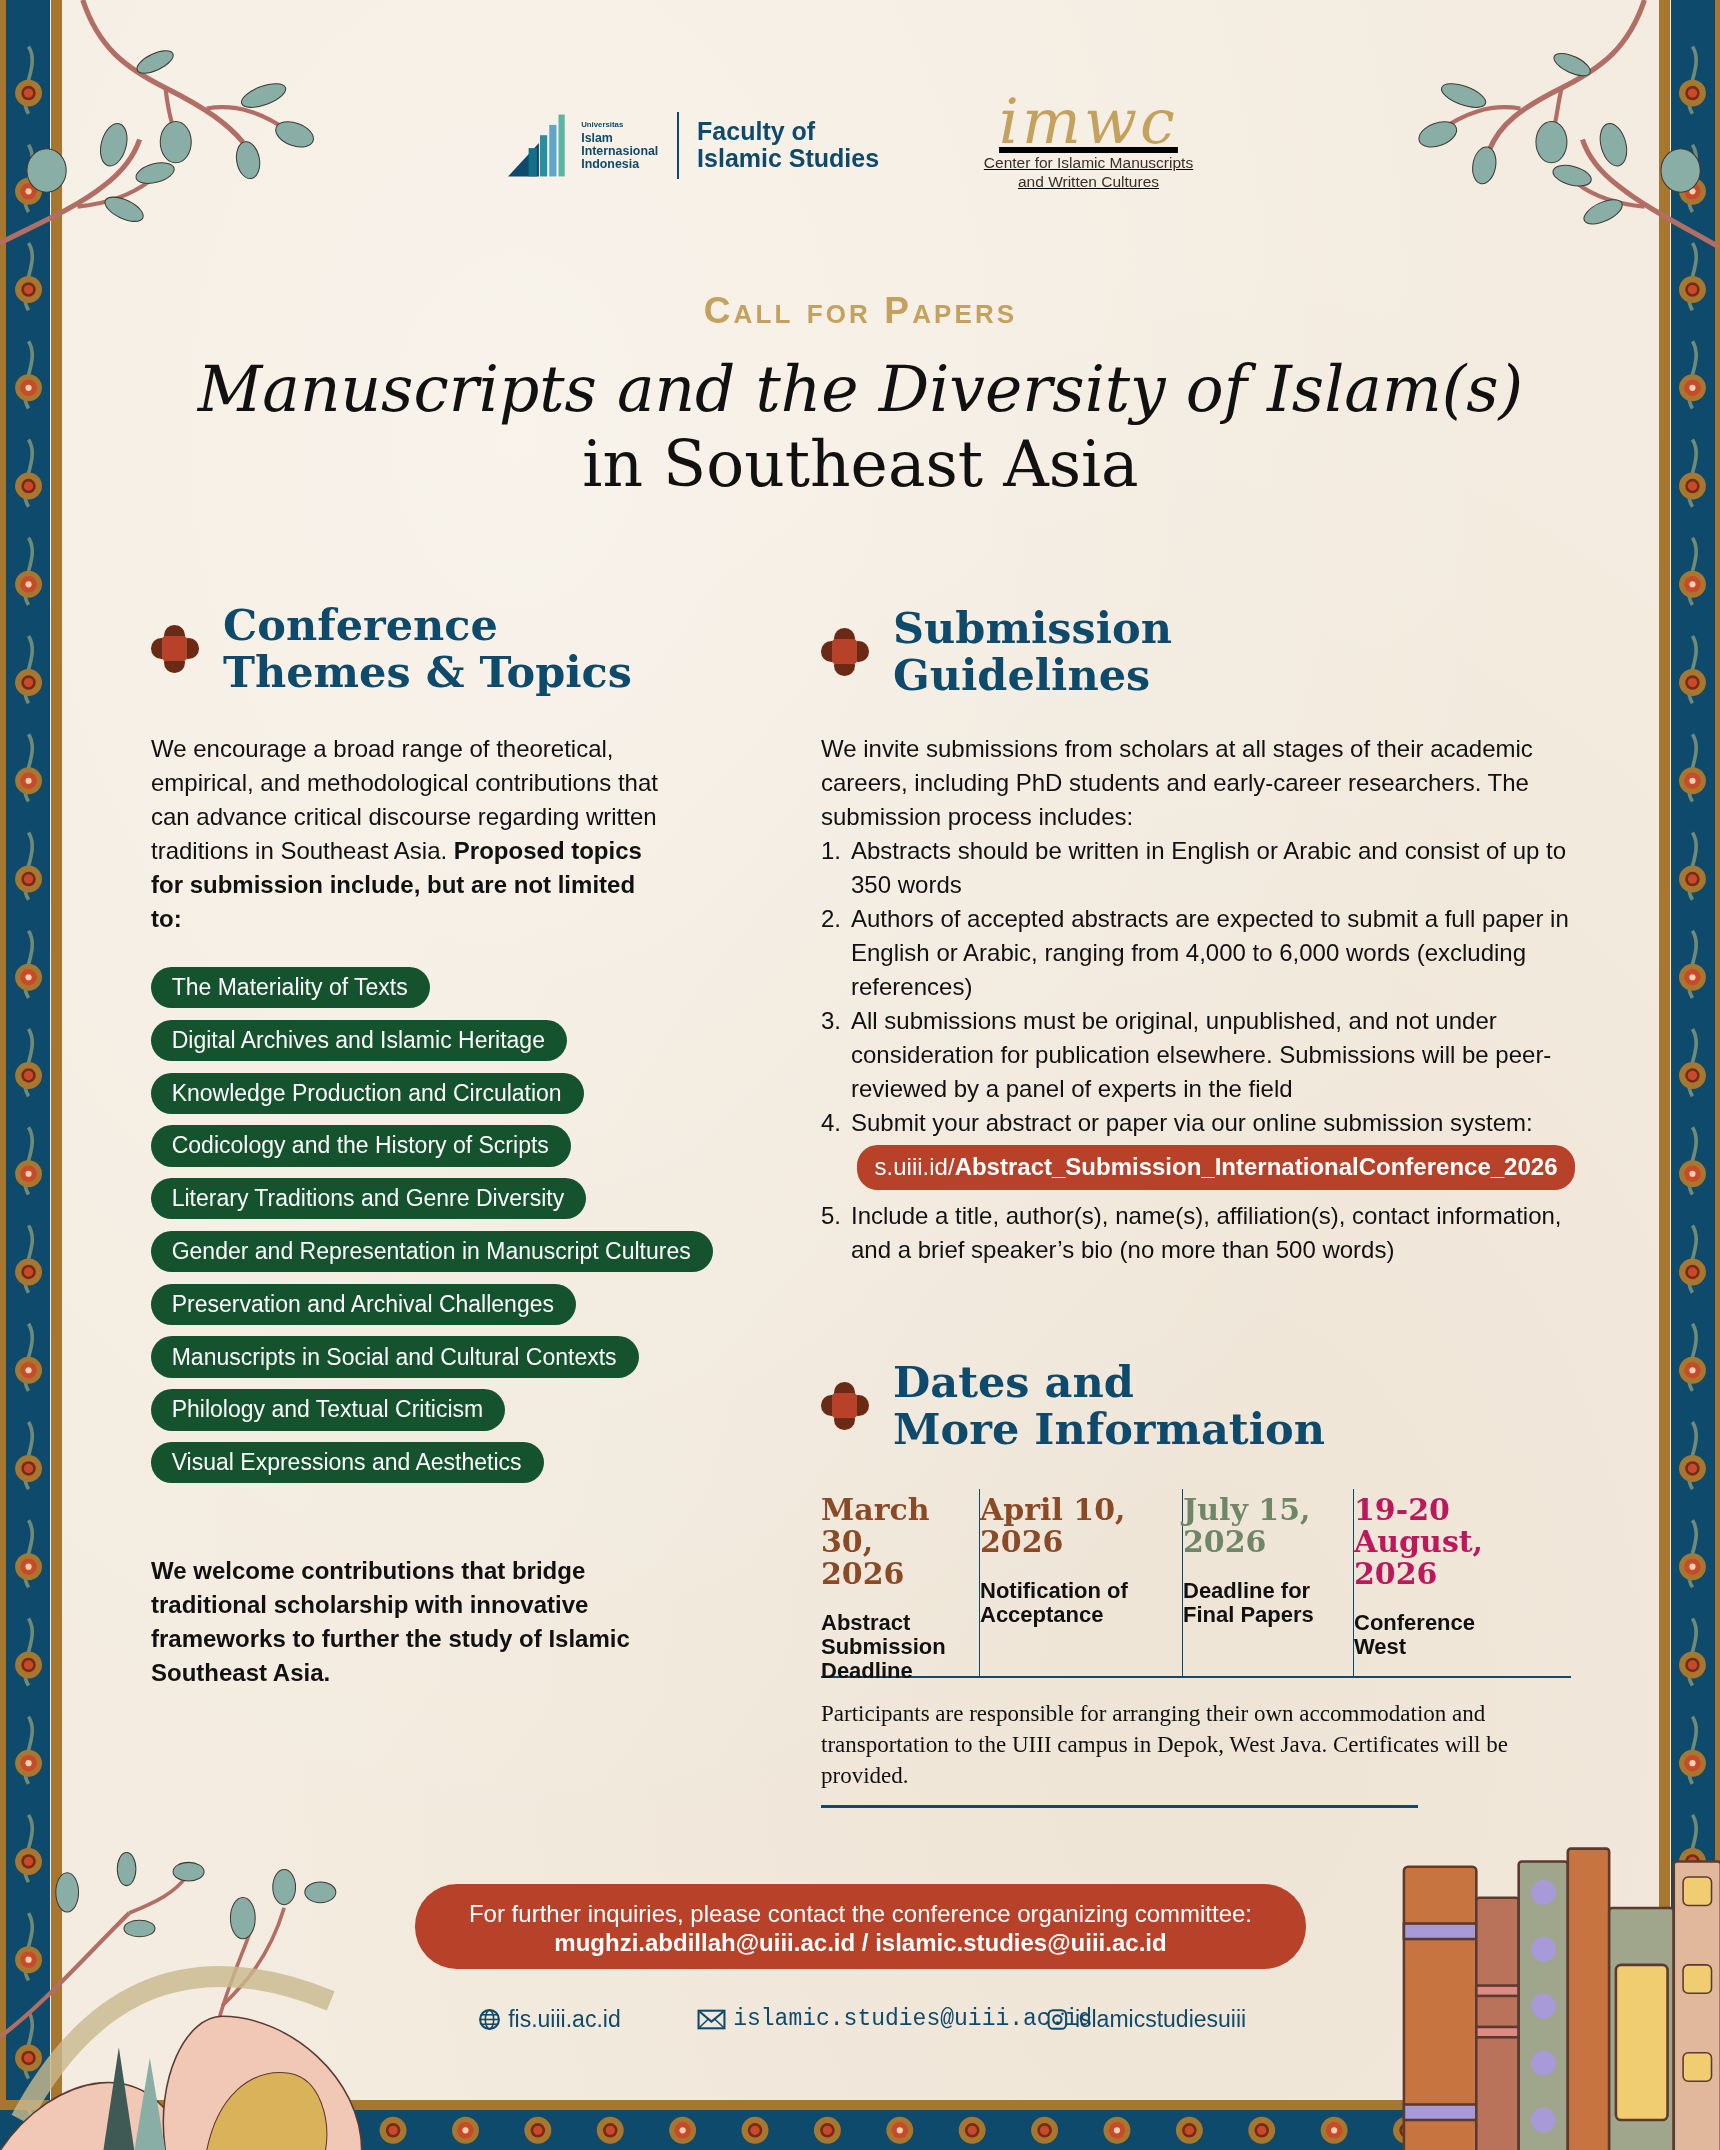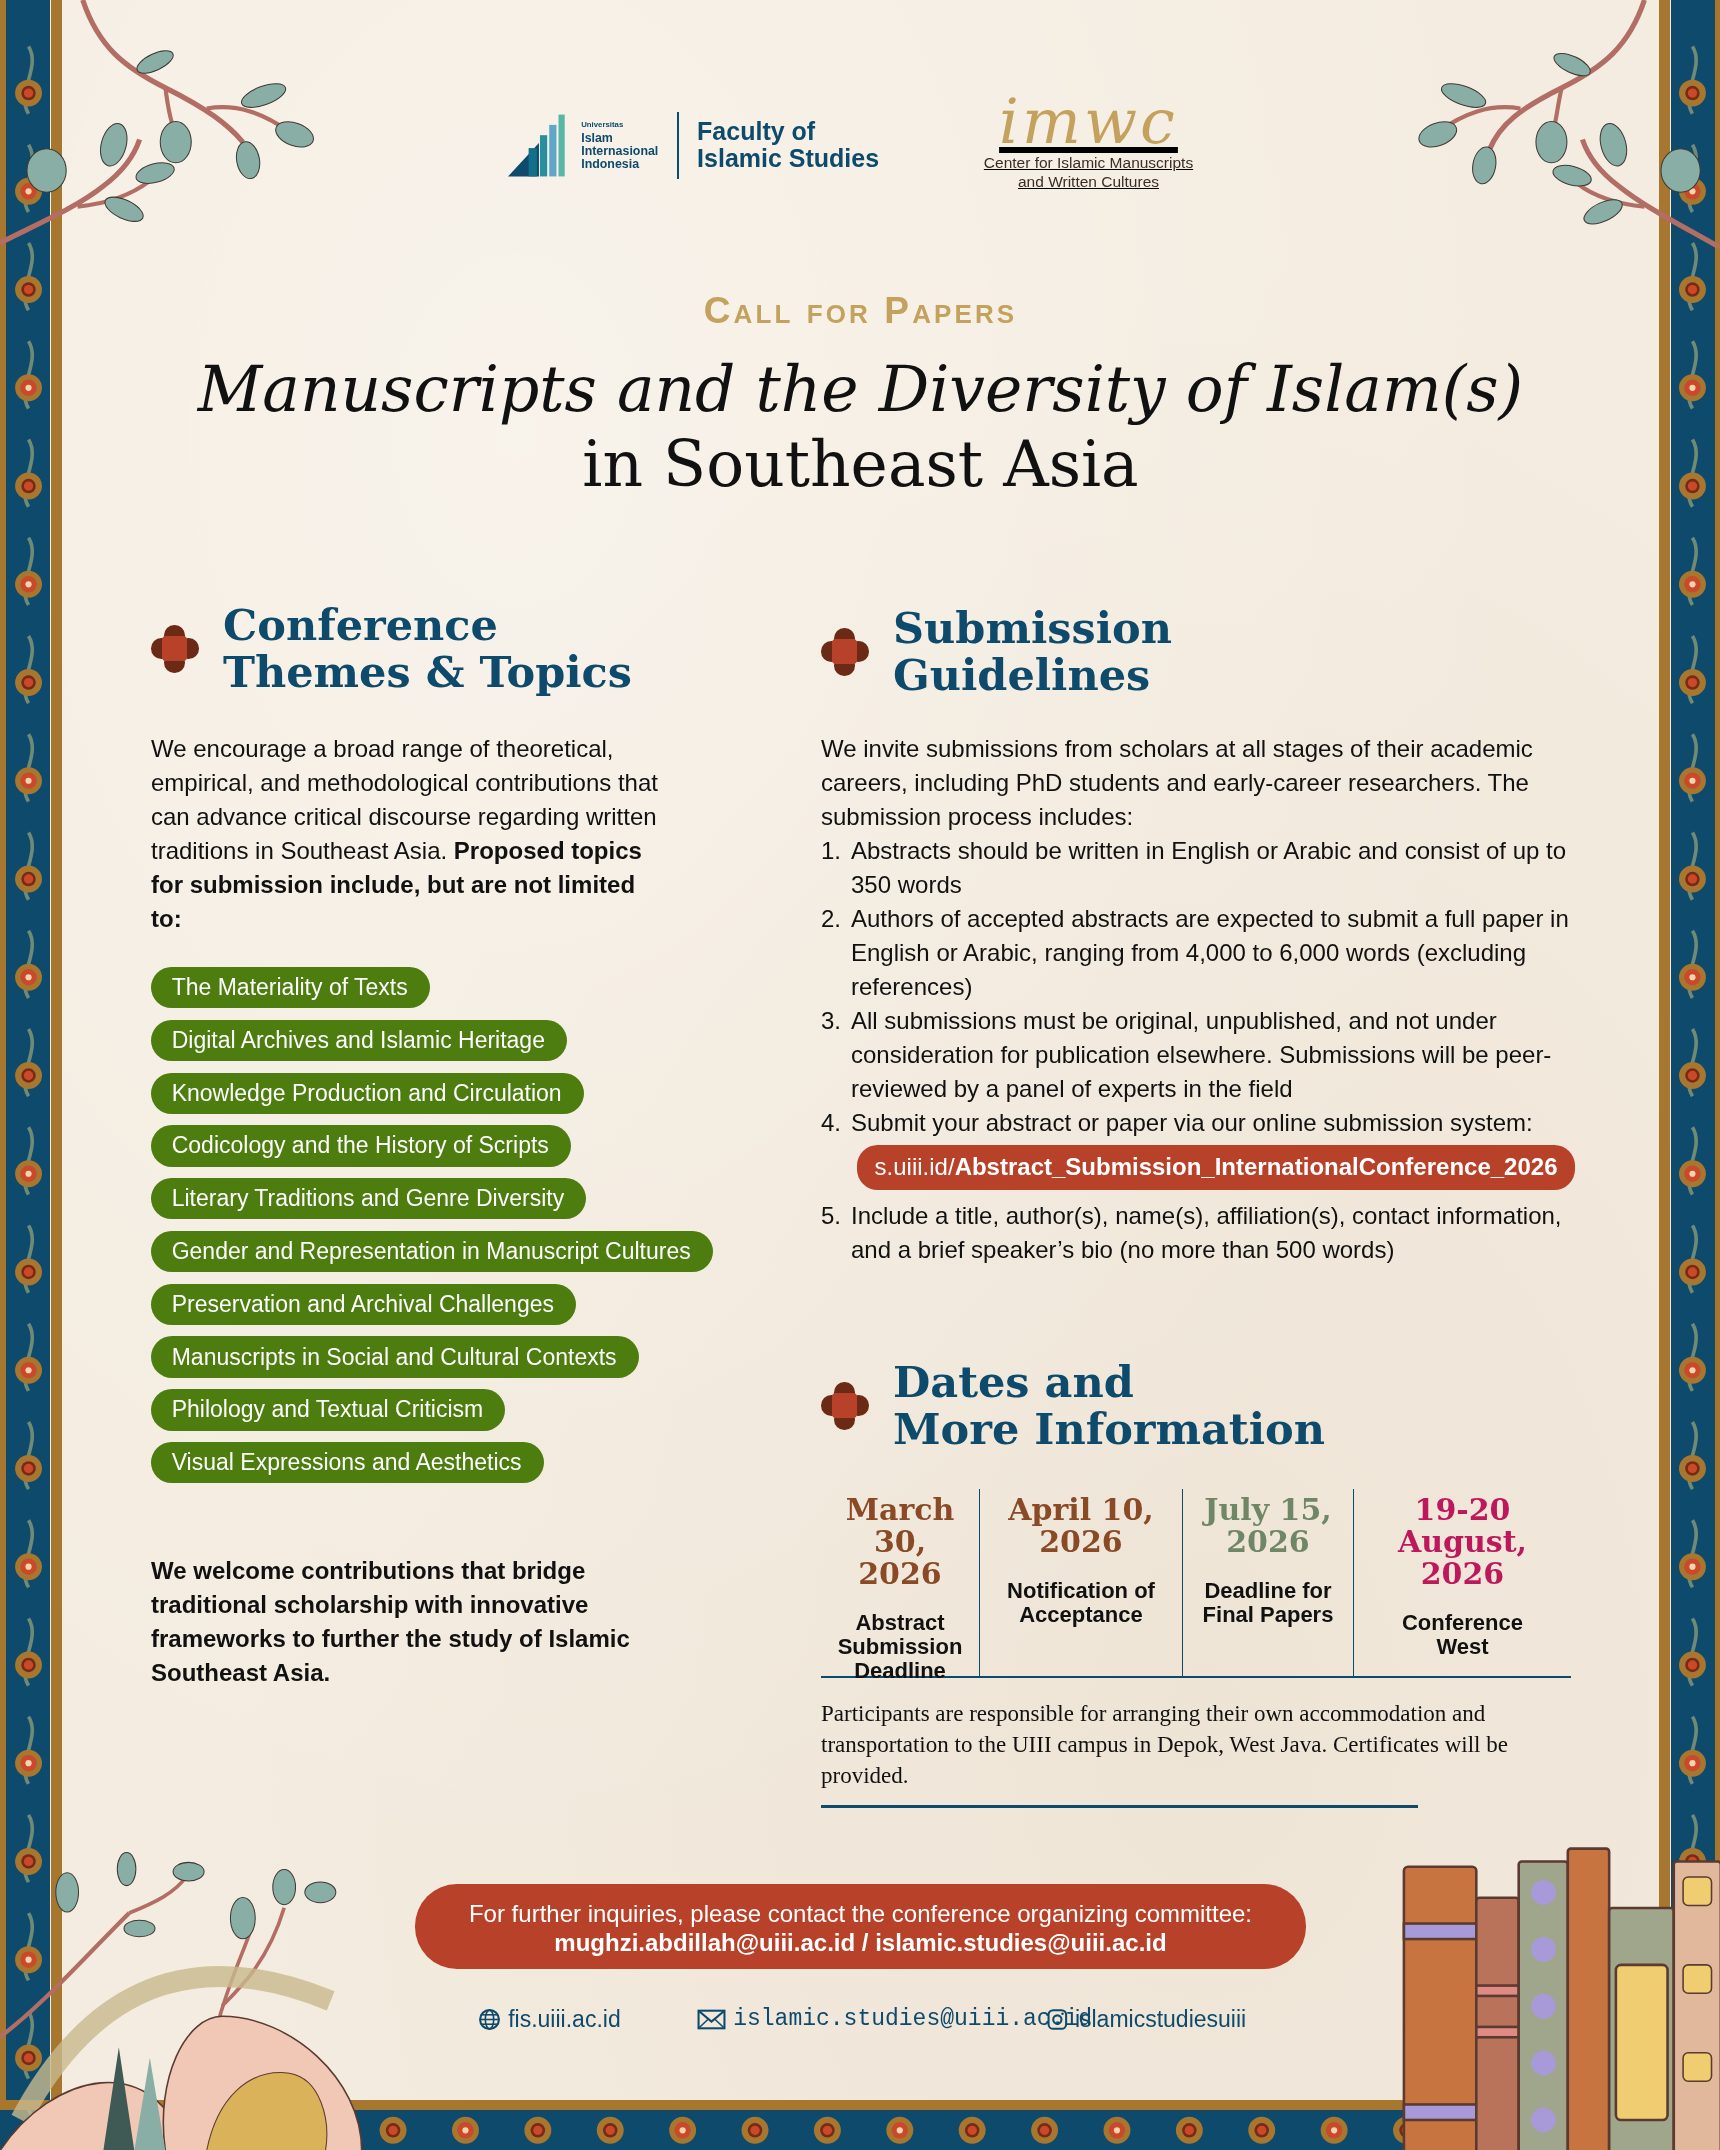--- a/index.html
+++ b/index.html
@@ -36,29 +36,29 @@
   
   .section-head { position:absolute; display:flex; align-items:center; }
   .quatrefoil { width:48px; height:48px; margin-right:24px; position:relative; flex:none; }
   .quatrefoil span { position:absolute; border-radius:50%; background:#6b2a15; }
   .quatrefoil .c { left:11.4px; top:11.4px; width:25px; height:25px; background:#b8412a; border-radius:4.1px; }
   .sec-title { font-family:"DejaVu Serif", serif; font-size:43px; color:#0d4a6b; line-height:47px; font-weight:bold; }
   .body-text { font-size:24px; line-height:34px; color:#111; }
   .body-text b { font-weight:bold; }
   .left-col { position:absolute; left:151px; width:569px; }
   .pills { position:absolute; left:151px; top:967px; }
-  .pill { display:table; background:#4d7c0f; color:#fff; font-size:23px; border-radius:23px; padding:6.2px 22px 7.2px 20.7px; margin-bottom:11.4px; line-height:28px; }
+  .pill { display:table; background:#14532d; color:#fff; font-size:23px; border-radius:23px; padding:6.2px 22px 7.2px 20.7px; margin-bottom:11.4px; line-height:28px; }
   .right-col { position:absolute; left:821px; width:755px; }
   ol.guides { margin:0; padding:0; list-style:none; }
   ol.guides li { position:relative; padding-left:30px; }
   ol.guides li .num { position:absolute; left:0; }
   .link-pill { display:inline-block; background:#b8412a; color:#fff; font-size:24px; border-radius:20.7px; padding:5.2px 17.6px; margin:5.2px 0 9.3px 36px; }
   .link-pill b { font-weight:bold; }
   .dates { position:absolute; left:821px; top:1489px; width:750px; height:187px; display:flex; border-bottom:2.6px solid #0d4a6b; }
-  .date-col { text-align:center; flex:none; }
+  .date-col { flex:none; }
   .date-col + .date-col { border-left:1.6px solid #0d4a6b; }
   .date-val { font-family:"DejaVu Serif", serif; font-size:30px; line-height:32px; font-weight:bold; margin-top:5.2px; }
   .date-lbl { font-size:22px; line-height:24px; font-weight:bold; color:#111; margin-top:20.7px; }
   .participants { position:absolute; left:821px; top:1698px; width:755px; font-size:23px; line-height:31px; color:#111;font-family:Liberation Serif, serif; }
   .hr2 { position:absolute; left:821px; top:1805px; width:597px; height:2.6px; background:#0d4a6b; }
   .contact-box { position:absolute; left:415px; top:1884px; width:891px; height:85px; background:#b8412a; border-radius:42px; text-align:center; color:#fff; }
   .contact-box .l1 { font-size:24px; padding-top:14.5px; line-height:29px; }
   .contact-box .l2 { font-size:24px; font-weight:bold; line-height:29px; }
   .footer { position:absolute; top:2006px; left:0; width:1721px; height:31px; }
   .foot-item { position:absolute; display:flex; align-items:center; font-size:23px; color:#0d4a6b; }

